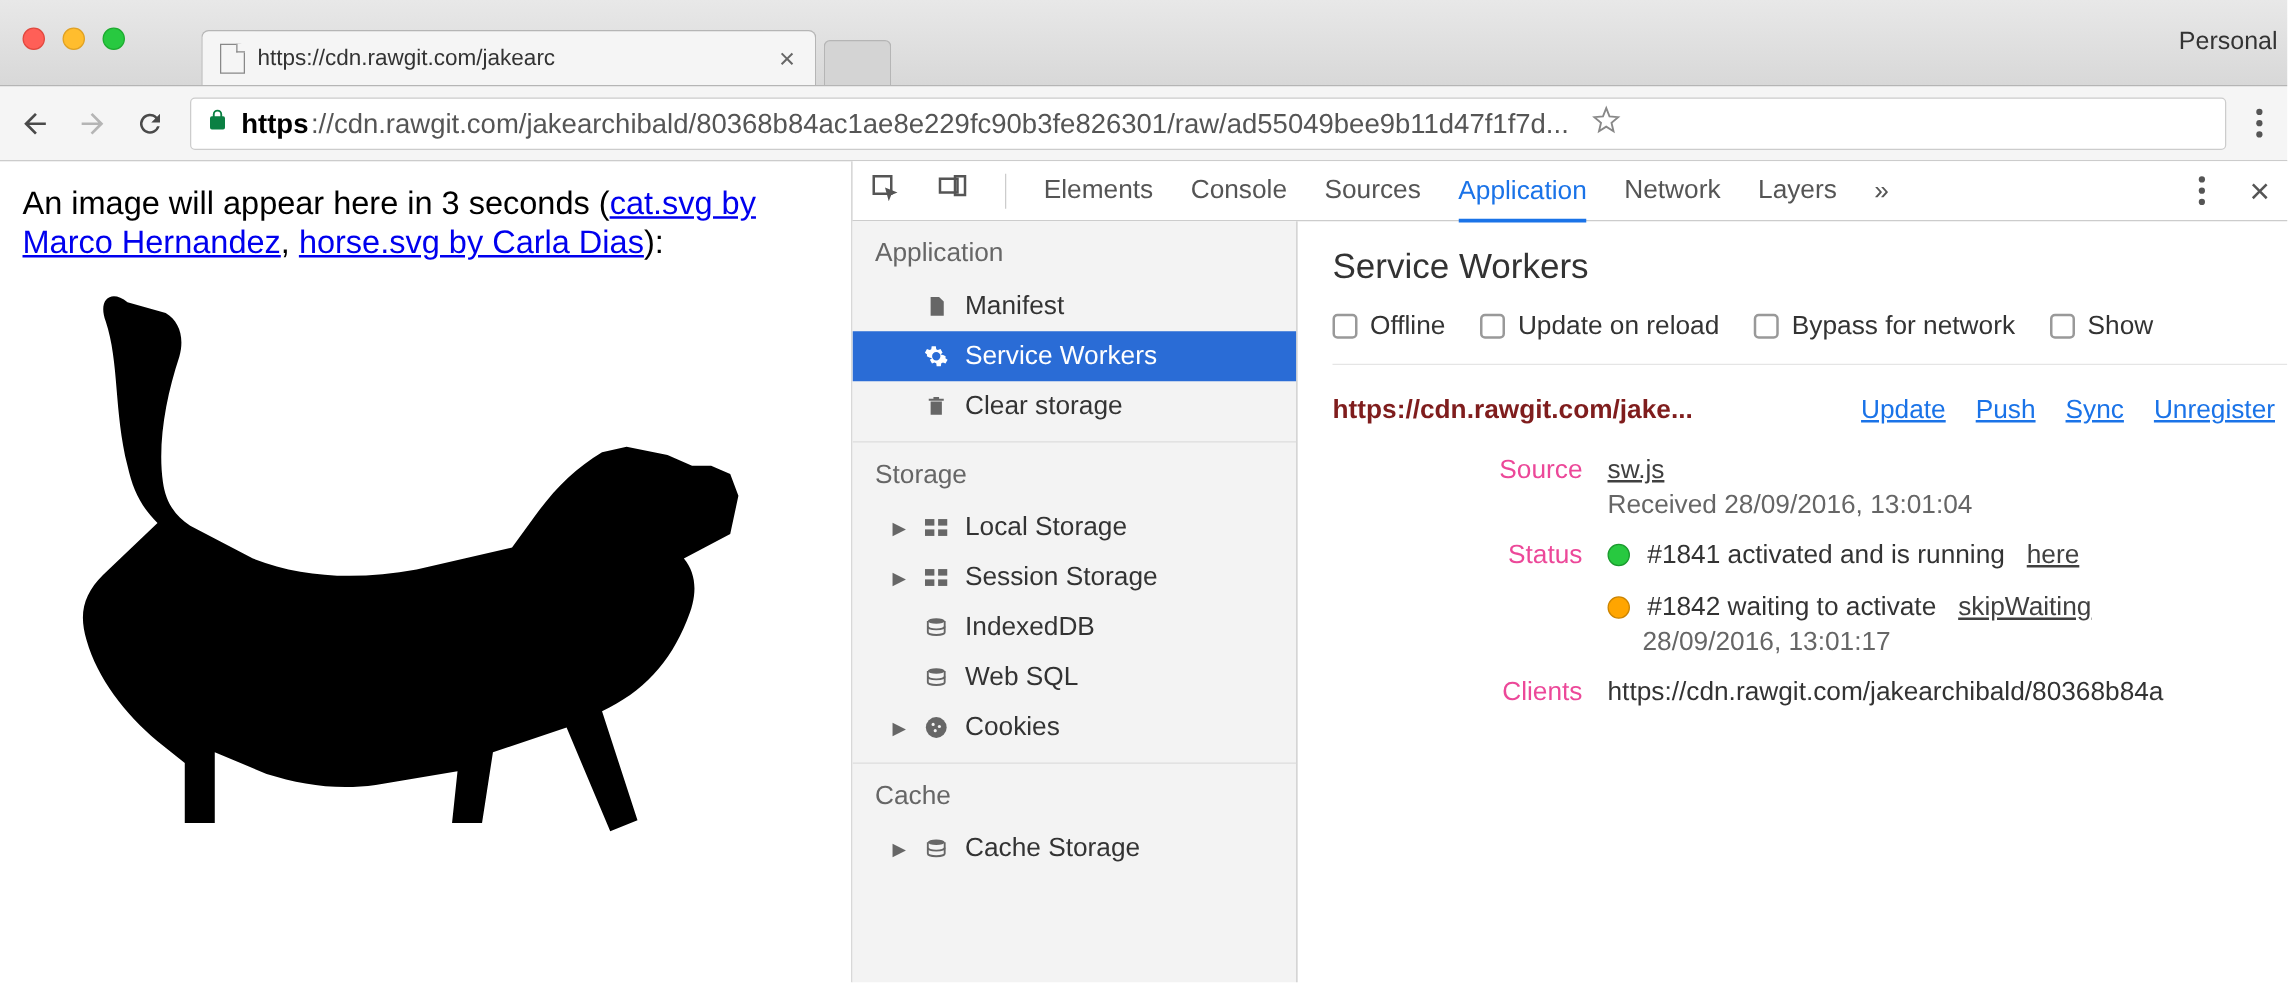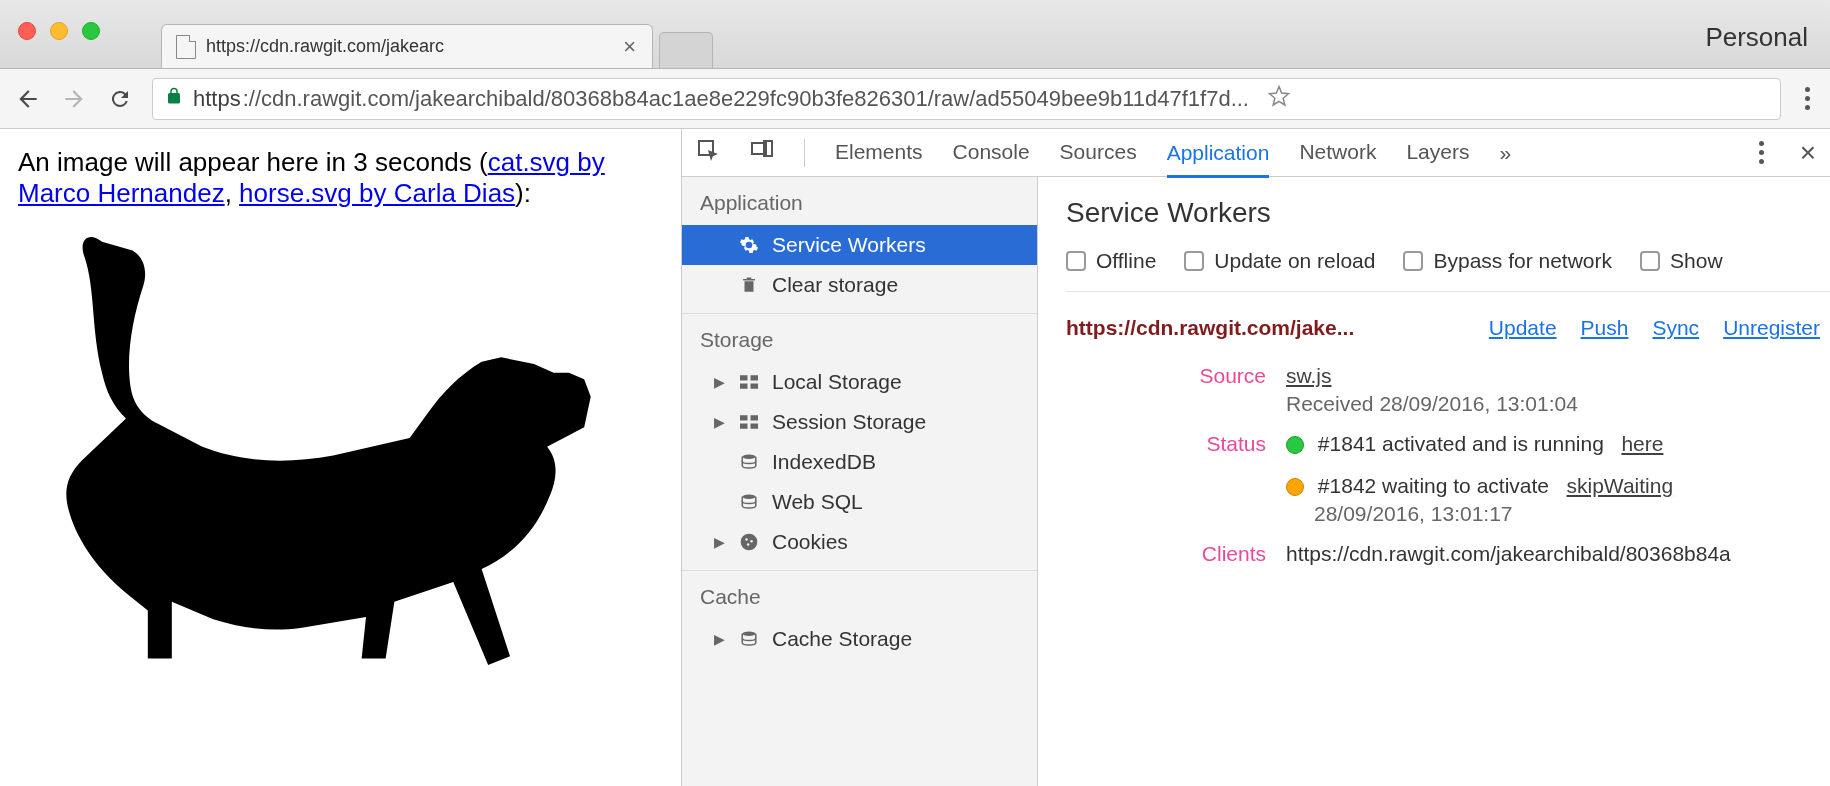--- a/index.html
+++ b/index.html
@@ -8,32 +8,32 @@
 
 .browser-chrome { background: linear-gradient(#e8e8e8, #d8d8d8); height: 69px; display: flex; align-items: flex-end; position: relative; border-bottom: 1px solid #b5b5b5; }
 .traffic-lights { position: absolute; left: 18px; top: 22px; display: flex; gap: 14px; }
 .traffic-light { width: 18px; height: 18px; border-radius: 50%; }
 .tl-red { background: #ff5f57; border: 1px solid #e1483e; }
 .tl-yellow { background: #ffbd2e; border: 1px solid #e0a123; }
 .tl-green { background: #28c940; border: 1px solid #1dac2f; }
 .tab-strip { display: flex; align-items: flex-end; margin-left: 161px; height: 100%; }
 .tab { background: #f5f5f5; border: 1px solid #b5b5b5; border-bottom: none; border-radius: 6px 6px 0 0; height: 44px; display: flex; align-items: center; padding: 0 16px 0 14px; gap: 10px; font-size: 18px; color: #333; width: 492px; }
 .tab-inactive { background: #d4d4d4; width: 54px; height: 36px; margin-left: 6px; border-radius: 5px 5px 0 0; border: 1px solid #b5b5b5; border-bottom:none;}
-.personal-label { position: absolute; right: 22px; top: 22px; font-size: 26px; color: #333; }
+.personal-label { position: absolute; right: 8px; top: 22px; font-size: 20px; color: #333; }
 .file-icon { width: 20px; height: 24px; border: 1px solid #888; border-radius: 0 4px 0 0; position: relative; flex-shrink: 0; }
 .file-icon::before { content: ""; position: absolute; top: -1px; right: -1px; width: 6px; height: 6px; border-left: 1px solid #888; border-bottom: 1px solid #888; background: #f5f5f5; }
 .tab-close { margin-left: auto; font-size: 22px; color: #666; cursor: pointer; }
 
 
 .toolbar { background: #f5f5f5; height: 60px; display: flex; align-items: center; padding: 0 14px; gap: 18px; border-bottom: 1px solid #ccc; }
 .nav-btn { width: 28px; height: 28px; display: flex; align-items: center; justify-content: center; color: #4a4a4a; cursor: pointer; }
 .nav-btn.disabled { color: #b5b5b5; }
 .omnibox { flex: 1; height: 42px; background: #fff; border: 1px solid #ccc; border-radius: 4px; display: flex; align-items: center; padding: 0 12px; gap: 10px; font-size: 22px; }
 .lock-icon { color: #0b8043; }
-.url-secure { color: #404040; }
+.url-secure { color: #000000; font-weight: bold; }
 .url-rest { color: #555; overflow: hidden; text-overflow: ellipsis; white-space: nowrap; }
 .star-icon { color: #888; margin-left: 8px; }
 .menu-dots { display: flex; flex-direction: column; gap: 4px; padding: 0 6px; cursor: pointer; }
 .menu-dots span { width: 5px; height: 5px; background: #555; border-radius: 50%; }
 
 
 .content-area { display: flex; height: calc(786px - 69px - 60px); }
 .page-content { width: 681px; padding: 18px; font-family: "Times New Roman", serif; font-size: 26px; color: #000; overflow: hidden; }
 .page-content a { color: #0000ee; text-decoration: underline; }
 .cat-svg { width: 600px; height: 480px; margin-top: 0px; }
@@ -173,20 +173,29 @@
           <span></span>
           <span></span>
         </span>
       <span class="dt-close">×</span>
     </div>
 
     <div class="dt-body">
 
       <div class="dt-sidebar">
         <div class="dt-section-header">Application</div>
+        <div class="dt-item">
+          <span class="caret"></span>
+          <span class="dt-item-icon">
+              <svg width="18" height="20" viewBox="0 0 24 24">
+                <path d="M6 2h9l5 5v15H6z" fill="currentColor"></path>
+              </svg>
+            </span>
+          <span>Manifest</span>
+        </div>
         <div class="dt-item selected">
           <span class="caret"></span>
           <span class="dt-item-icon">
               <svg width="20" height="20" viewBox="0 0 24 24">
                 <path d="M12 8a4 4 0 1 0 0 8 4 4 0 0 0 0-8zm9 4a9 9 0 0 1-.2 1.8l2.1 1.6-2 3.5-2.5-1a7 7 0 0 1-1.6.9l-.4 2.7h-4l-.4-2.7a7 7 0 0 1-1.6-.9l-2.5 1-2-3.5 2.1-1.6A9 9 0 0 1 3 12a9 9 0 0 1 .2-1.8L1.1 8.6l2-3.5 2.5 1a7 7 0 0 1 1.6-.9L7.6 2.5h4l.4 2.7a7 7 0 0 1 1.6.9l2.5-1 2 3.5-2.1 1.6A9 9 0 0 1 21 12z" fill="currentColor"></path>
               </svg>
             </span>
           <span>Service Workers</span>
         </div>
         <div class="dt-item">

